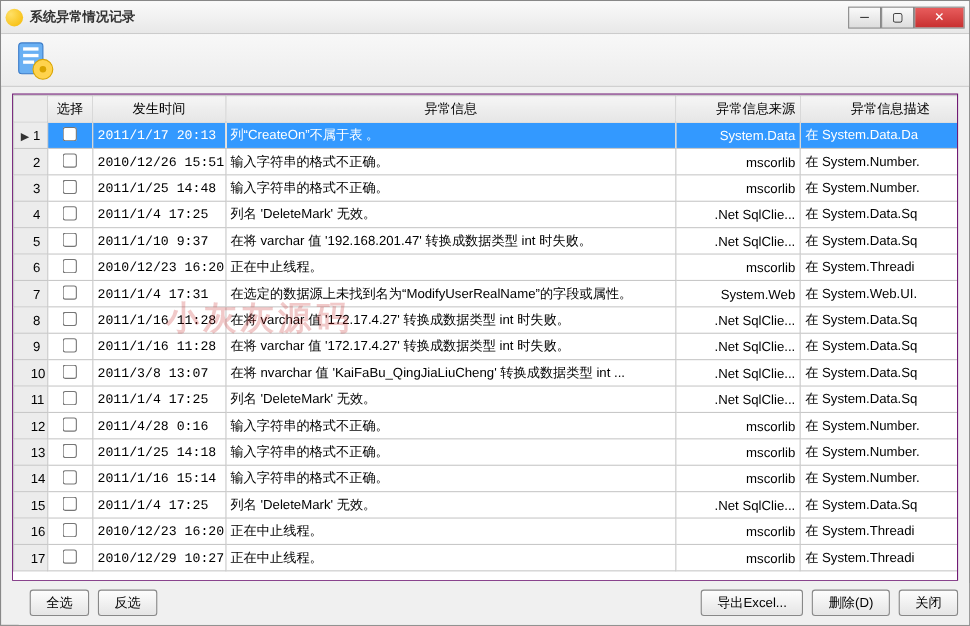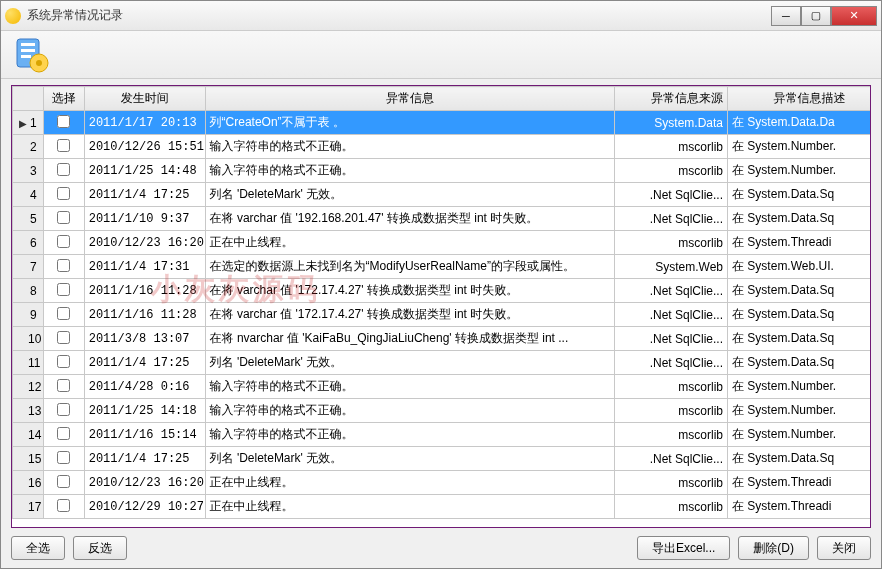--- a/index.html
+++ b/index.html
@@ -1,20 +1,20 @@
 <!DOCTYPE html>
 <html><head>
 <meta charset="utf-8">
 <style>
 * { box-sizing: border-box; margin: 0; padding: 0; }
 body { font-family: "Microsoft YaHei", SimSun, Arial, sans-serif; font-size: 12px; background: #d4d0c8; width: 882px; height: 569px; overflow: hidden; }
 .window { width: 882px; height: 569px; background: #f0f0f0; border: 1px solid #888; display: flex; flex-direction: column; }
 .titlebar { height: 30px; background: linear-gradient(#fafafa,#e8e8e8); border-bottom: 1px solid #ccc; display: flex; align-items: center; padding: 0 4px; }
 .titlebar-icon { width: 16px; height: 16px; background: radial-gradient(circle at 30% 30%, #ffe066, #f5b800); border-radius: 50%; margin-right: 6px; }
-.title-text { flex: 1; color: #333; }
+.title-text { flex: 1; color: #333; font-weight: bold; }
 .winbtns { display: flex; gap: 0; }
 .winbtn { width: 30px; height: 20px; border: 1px solid #888; background: linear-gradient(#fafafa,#ddd); display: flex; align-items: center; justify-content: center; font-family: Arial; font-size: 11px; cursor: pointer; }
 .winbtn.close { background: linear-gradient(#e85d5d,#c83030); color: #fff; width: 46px; }
 .toolbar { height: 48px; padding: 6px 10px; display: flex; align-items: center; background: linear-gradient(#f8f8f8,#ececec); border-bottom: 1px solid #ccc; }
 .tool-icon { width: 40px; height: 40px; position: relative; }
 .tool-icon svg { width: 40px; height: 40px; }
 .grid-wrap { flex: 1; padding: 6px 10px 2px 10px; overflow: hidden; }
 .grid-scroll { width: 100%; height: 100%; overflow: auto; border: 1px solid #701a75; background: #fff; }
 table { border-collapse: collapse; width: 880px; table-layout: fixed; }
 th, td { border: 1px solid #c8c8c8; padding: 3px 4px; white-space: nowrap; overflow: hidden; text-overflow: clip; height: 22px; font-size: 12px; }
@@ -24,21 +24,21 @@
 .col-time { width: 118px; font-family: Liberation Mono, monospace; }
 .col-info { width: 400px; }
 .col-src { width: 110px; text-align: right; }
 .col-desc { width: 160px; }
 tr.selected td { background: #3399ff; color: #fff; }
 tr.selected td.col-rowhead { background: #ececec; color: #000; }
 tr.selected .row-arrow { color: #000; }
 .row-arrow { color: transparent; font-size: 10px; }
 tr.selected .row-arrow { color: #333; }
 .cb { width: 13px; height: 13px; }
-.footer { padding: 6px 10px 8px 10px; display: flex; align-items: center; gap: 8px; background: #f0f0f0; }
+.footer { padding: 6px 10px 8px 10px; display: flex; align-items: center; gap: 8px; background: #f0f0f0; margin-left: 16px; }
 .btn { height: 24px; padding: 0 14px; border: 1px solid #888; background: linear-gradient(#fdfdfd,#e5e5e5); border-radius: 3px; cursor: pointer; font-size: 12px; }
 .spacer { flex: 1; }
 .watermark { position: absolute; left: 150px; top: 190px; font-size: 30px; color: rgba(200,40,40,0.25); font-weight: bold; pointer-events: none; font-family: SimSun; letter-spacing: 4px; }
 </style>
 </head>
 <body>
 
 <div class="window">
   <div class="titlebar">
     <div class="titlebar-icon"></div>

